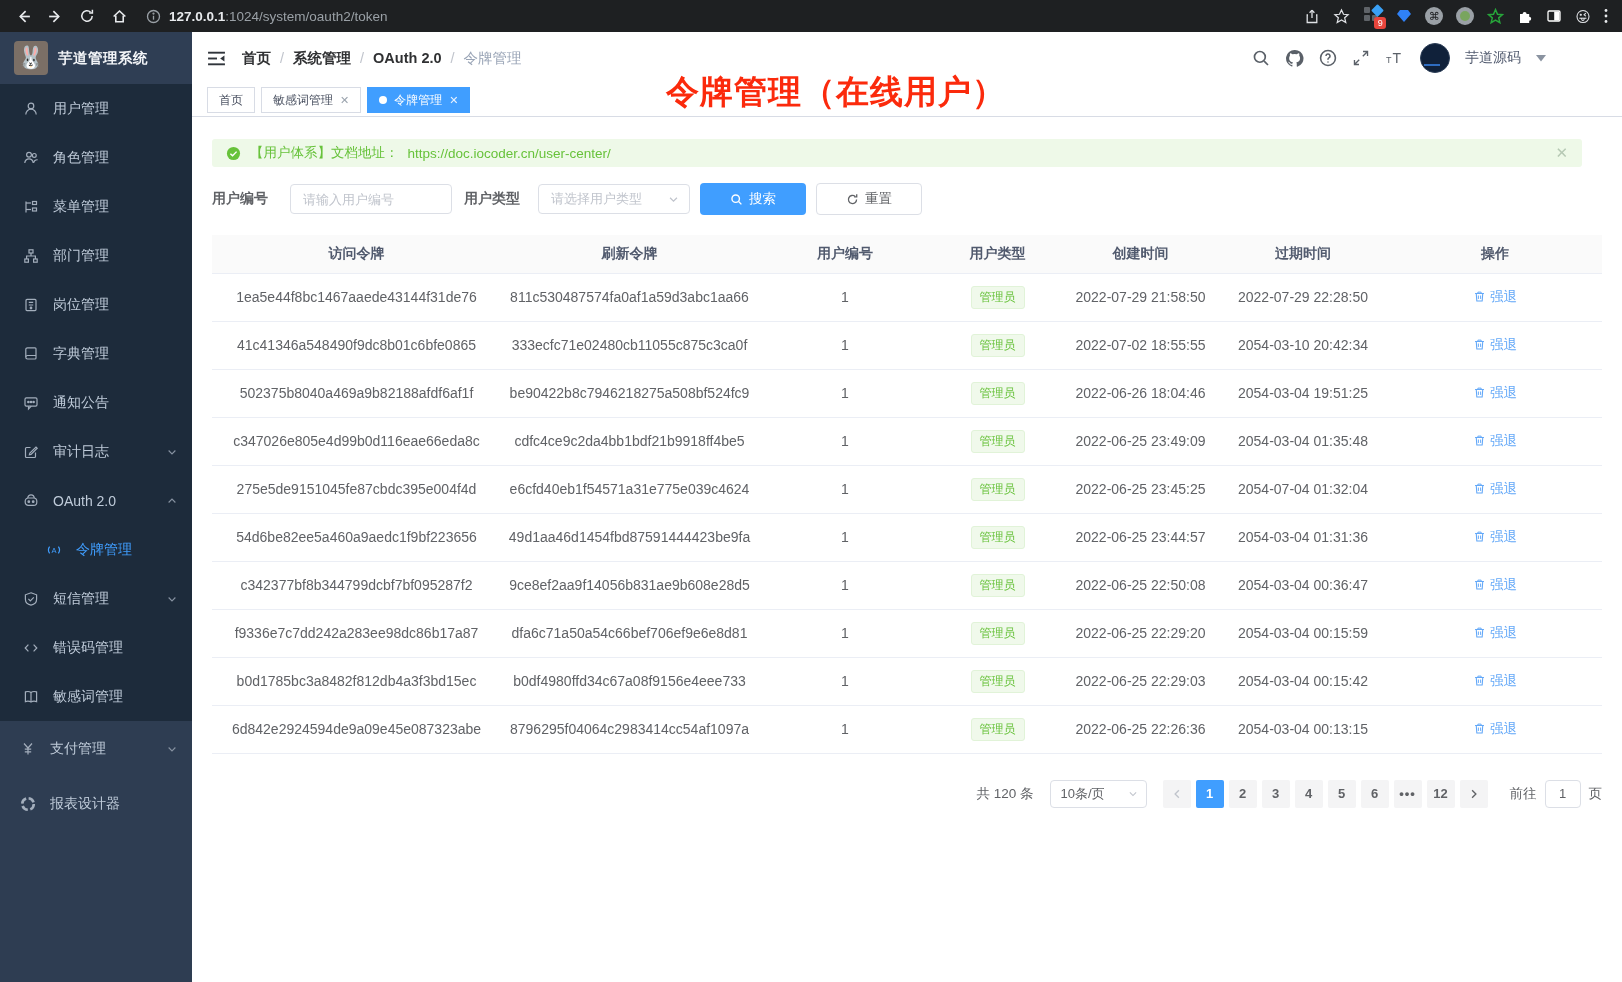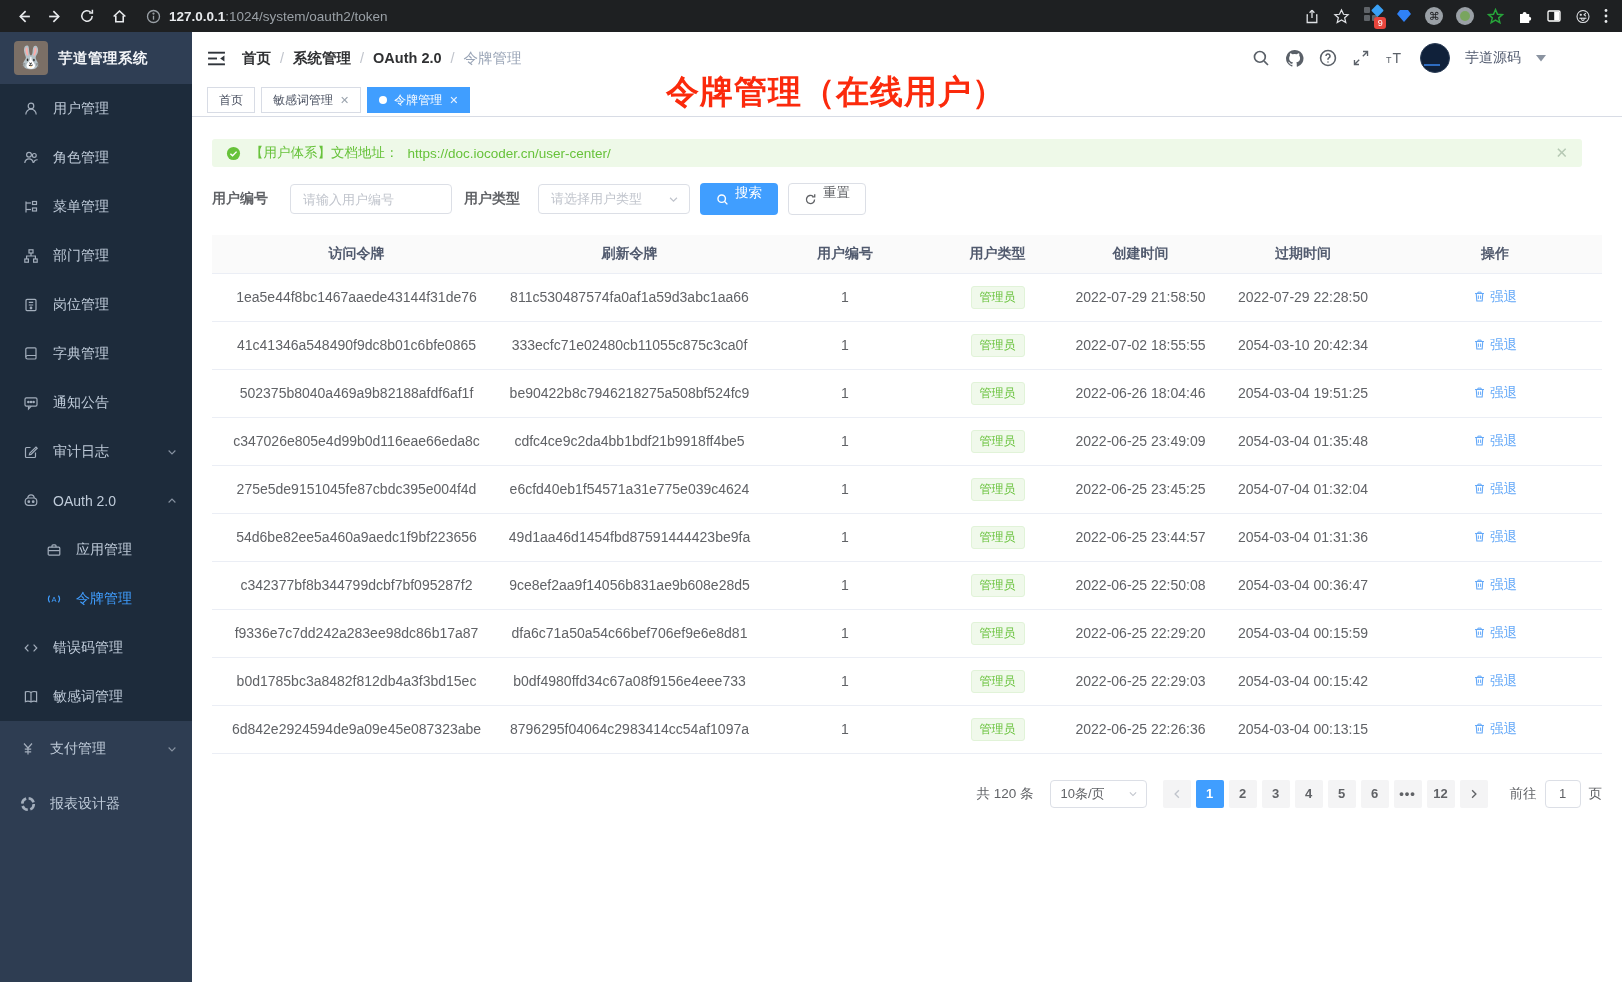--- a/index.html
+++ b/index.html
@@ -68,21 +68,21 @@
   .alert { height:28px; background:#eef9e8; border-radius:3px; display:flex; align-items:center; gap:9px; padding:0 14px; font-size:13.5px; color:#67c23a; }
   .alert a { color:#67c23a; text-decoration:none; }
   .alert .aclose { margin-left:auto; color:#b6c9b4; font-size:15px; cursor:pointer; }
 
   .filters { margin-top:16px; display:flex; align-items:center; }
   .flabel { font-size:14px; font-weight:700; color:#606266; }
   .finput { width:162px; height:30px; border:1px solid #dcdfe6; border-radius:4px; margin-left:22px; padding:0 12px; font-size:13px; color:#606266; outline:none; font-family:inherit; }
   .finput::placeholder { color:#c0c4cc; }
   .fselect { width:152px; height:30px; border:1px solid #dcdfe6; border-radius:4px; margin-left:18px; display:flex; align-items:center; justify-content:space-between; padding:0 10px 0 12px; font-size:13px; color:#c0c4cc; cursor:pointer; }
   .flabel.second { margin-left:12px; }
-  .btn { height:32px; border-radius:4px; display:inline-flex; gap:6px; padding:0 15px; font-size:13.5px; cursor:pointer; border:1px solid transparent; }
+  .btn { height:32px; border-radius:4px; display:inline-flex; align-items:center; gap:6px; padding:0 29px; font-size:13.5px; cursor:pointer; border:1px solid transparent; }
   .btn-primary { background:#409eff; color:#fff; margin-left:10px; }
   .btn-plain { background:#fff; color:#606266; border-color:#dcdfe6; margin-left:10px; }
 
   table.grid { margin-top:20px; width:1390px; border-collapse:collapse; table-layout:fixed; }
   .grid th { height:38px; background:#fafafa; font-size:14px; font-weight:700; color:#515a6e; border-bottom:1px solid #ebeef5; }
   .grid td { height:48px; text-align:center; font-size:14px; color:#606266; border-bottom:1px solid #ebeef5; overflow:hidden; white-space:nowrap; }
   .tag-success { display:inline-block; padding:2px 8px; background:#f0f9eb; border:1px solid #e1f3d8; border-radius:3px; color:#67c23a; font-size:12px; }
   .op-link { color:#61a7f8; font-size:13.5px; display:inline-flex; align-items:center; gap:4px; cursor:pointer; }
 
   .pager { margin-top:26px; width:1390px; display:flex; align-items:center; justify-content:flex-end; font-size:13.5px; color:#606266; }
@@ -295,39 +295,43 @@
               <circle cx="10.2" cy="8.7" r="0.8" fill="currentColor"></circle>
             </svg>
           </span>
           <span class="mlabel">OAuth 2.0</span>
           <span class="ic mchev">
             <svg width="12" height="12" viewBox="0 0 16 16" fill="none" stroke="currentColor" stroke-width="1.2">
               <path d="M3.5 10 L8 5.5 L12.5 10" stroke-width="1.5"></path>
             </svg>
           </span>
         </div>
-        <div class="mi indent">
-          <span class="ic micon">
-            <svg width="16" height="16" viewBox="0 0 16 16" fill="none" stroke="currentColor" stroke-width="1.2">
-              <rect x="2.2" y="5.2" width="11.6" height="8" rx="1"></rect>
-              <path d="M6 5.2 V3.8 a1 1 0 0 1 1 -1 h2 a1 1 0 0 1 1 1 V5.2"></path>
-              <path d="M2.2 8.6 H13.8"></path>
-            </svg>
-          </span>
-          <span class="mlabel">应用管理</span>
-        </div>
         <div class="mi indent active">
           <span class="ic micon">
             <svg width="16" height="16" viewBox="0 0 16 16" fill="none" stroke="currentColor" stroke-width="1.2">
               <path d="M3.6 4.6 a6 6 0 0 0 0 6.8"></path>
               <path d="M12.4 4.6 a6 6 0 0 1 0 6.8"></path>
               <text x="8" y="10.6" text-anchor="middle" font-size="7.5" fill="currentColor" stroke="none" font-family="inherit">A</text>
             </svg>
           </span>
           <span class="mlabel">令牌管理</span>
+        </div>
+        <div class="mi">
+          <span class="ic micon">
+            <svg width="16" height="16" viewBox="0 0 16 16" fill="none" stroke="currentColor" stroke-width="1.2">
+              <path d="M8 1.8 L13.6 3.8 V8.2 C13.6 11.3 11.2 13.4 8 14.2 C4.8 13.4 2.4 11.3 2.4 8.2 V3.8 Z"></path>
+              <path d="M5.4 7.9 L7.3 9.8 L10.8 6.3"></path>
+            </svg>
+          </span>
+          <span class="mlabel">短信管理</span>
+          <span class="ic mchev">
+            <svg width="12" height="12" viewBox="0 0 16 16" fill="none" stroke="currentColor" stroke-width="1.2">
+              <path d="M3.5 6 L8 10.5 L12.5 6" stroke-width="1.5"></path>
+            </svg>
+          </span>
         </div>
         <div class="mi">
           <span class="ic micon">
             <svg width="16" height="16" viewBox="0 0 16 16" fill="none" stroke="currentColor" stroke-width="1.2">
               <path d="M5.4 4.6 L2.2 8 L5.4 11.4"></path>
               <path d="M10.6 4.6 L13.8 8 L10.6 11.4"></path>
             </svg>
           </span>
           <span class="mlabel">错误码管理</span>
         </div>

